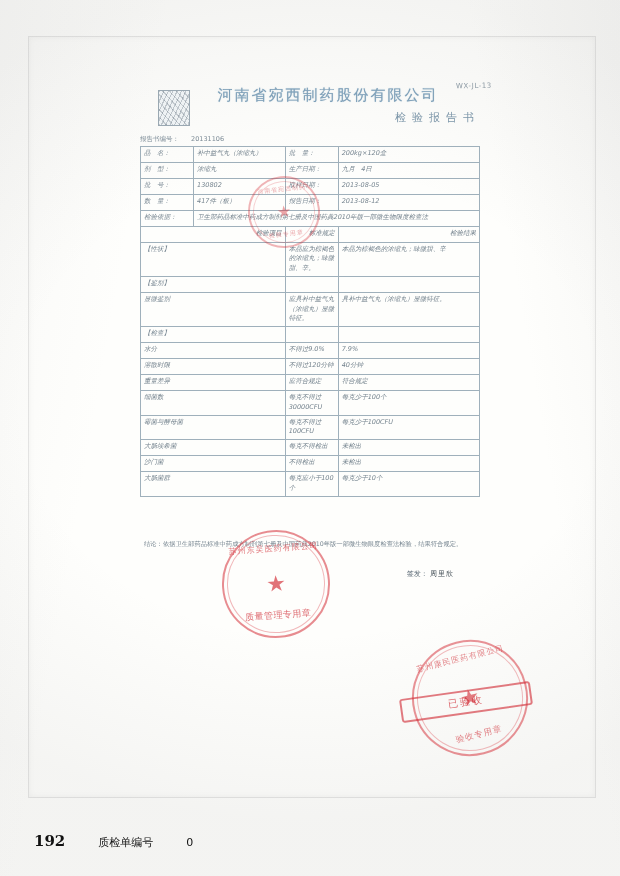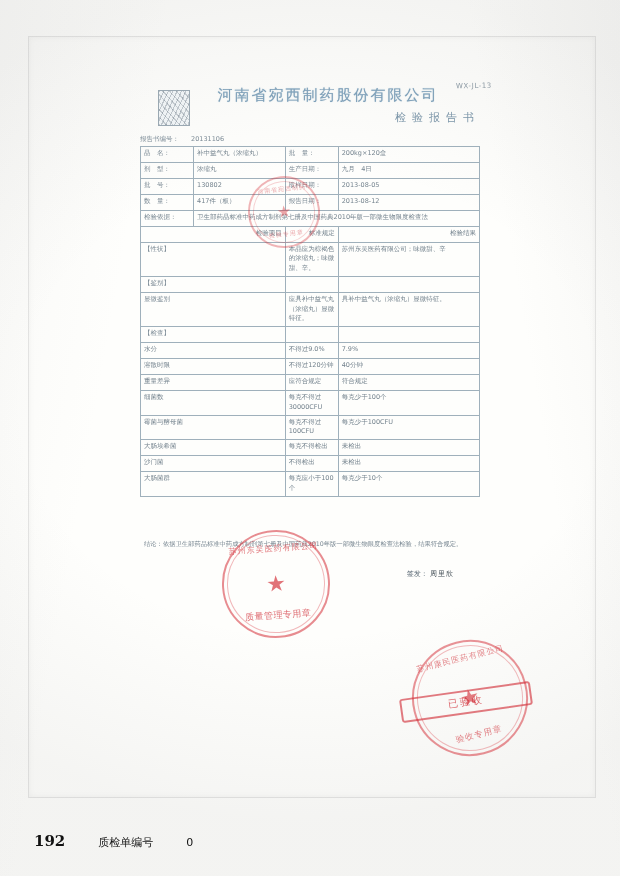--- a/index.html
+++ b/index.html
@@ -108,20 +108,21 @@
     margin-top: 3px;
     color: #73828d;
   }
   table.t td {
     border: 1px solid #9fb0bb;
     padding: 2px 3px;
     font-size: 6.5px;
     vertical-align: top;
     line-height: 1.5;
     height: 11px;
+    font-style: italic;
   }
   .lbl { width: 46px; color: #7a8994; }
   .val { color: #75848f; }
   .note-cell { line-height: 1.6; }
 
   
   .hdr td { text-align: right; }
   .sec-label { color: #7a8994; }
 
   .items td { height: 13px; }
@@ -310,21 +311,21 @@
 
         <tr class="hdr">
           <td colspan="2">检验项目</td>
           <td>标准规定</td>
           <td>检验结果</td>
         </tr>
 
         <tr>
           <td colspan="2" class="sec-label">【性状】</td>
           <td>本品应为棕褐色的浓缩丸；味微甜、辛。</td>
-          <td>苏州东吴医药有限公司；味微甜、辛</td>
+          <td>本品为棕褐色的浓缩丸；味微甜、辛</td>
         </tr>
         <tr>
           <td colspan="2" class="sec-label">【鉴别】</td>
           <td></td>
           <td></td>
         </tr>
         <tr>
           <td colspan="2" class="sec-label">显微鉴别</td>
           <td>应具补中益气丸（浓缩丸）显微特征。</td>
           <td>具补中益气丸（浓缩丸）显微特征。</td>

